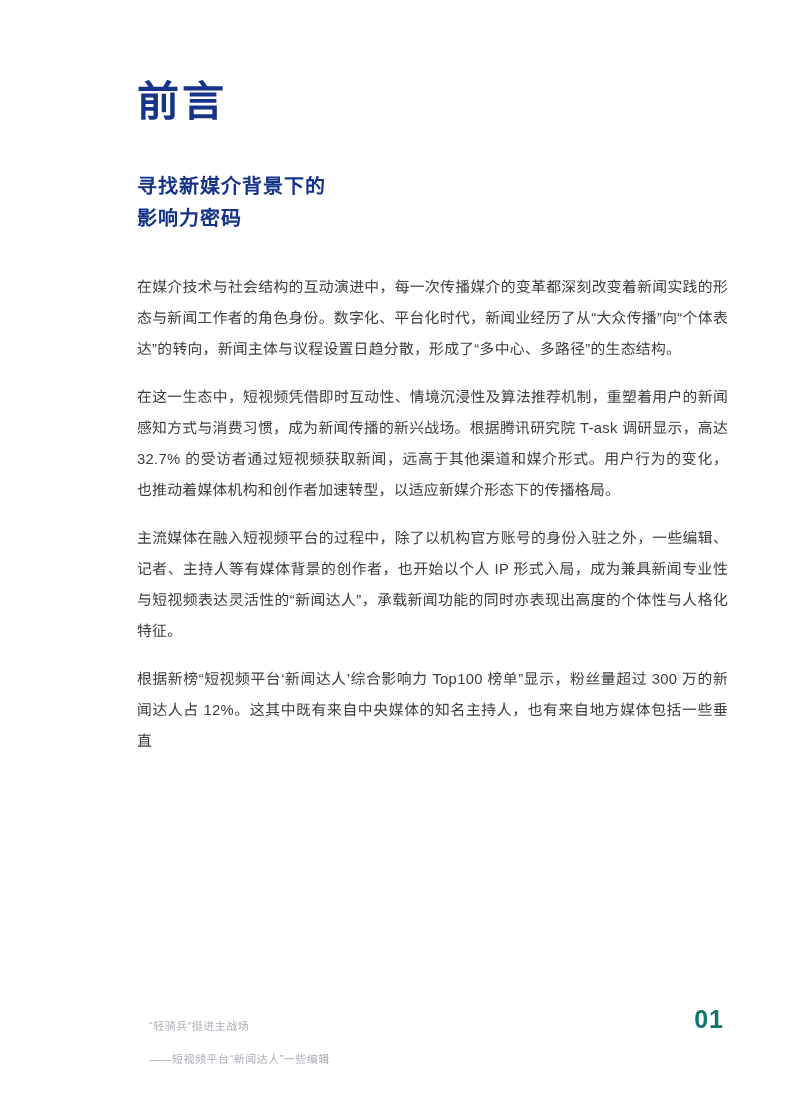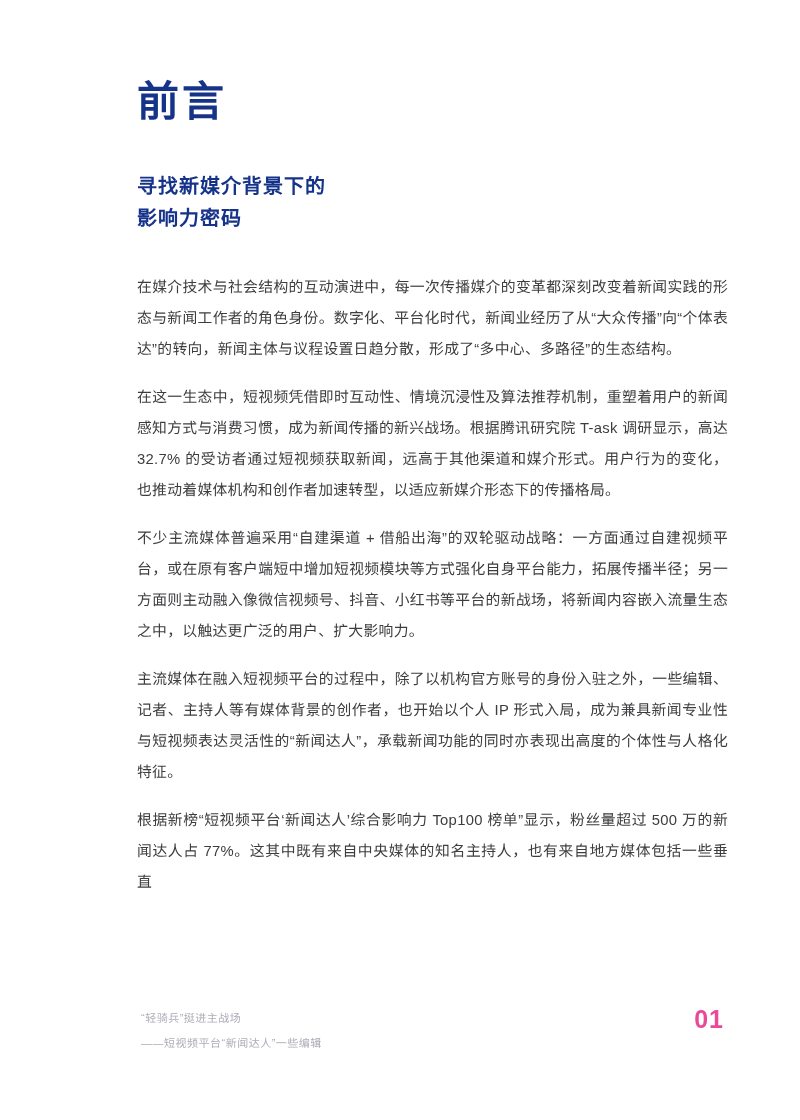--- a/index.html
+++ b/index.html
@@ -52,52 +52,51 @@
   .footer {
     position: absolute;
     left: 137px;
     top: 1004px;
     font-size: 11px;
     line-height: 21px;
     color: #ADADB8;
     letter-spacing: 0.5px;
   }
   .footer-line {
-    margin: 4px;
+    margin: 12px;
   }
   .page-number {
     position: absolute;
     top: 1002px;
     right: 76px;
     font-size: 25px;
     line-height: 34px;
     font-weight: 700;
-    color: #ec4899;
+    color: #0f766e;
     letter-spacing: 1px;
   }
 </style>
 </head>
 <body>
 
 <div class="page">
   <div class="content">
 
     <h1 class="section-title">前言</h1>
 
     <h2 class="section-subtitle">
       <span>寻找新媒介背景下的</span><br>
       <span>影响力密码</span>
     </h2>
 
     <div class="paragraphs">
       <p class="para">在媒介技术与社会结构的互动演进中，每一次传播媒介的变革都深刻改变着新闻实践的形态与新闻工作者的角色身份。数字化、平台化时代，新闻业经历了从“大众传播”向“个体表达”的转向，新闻主体与议程设置日趋分散，形成了“多中心、多路径”的生态结构。</p>
       <p class="para">在这一生态中，短视频凭借即时互动性、情境沉浸性及算法推荐机制，重塑着用户的新闻感知方式与消费习惯，成为新闻传播的新兴战场。根据腾讯研究院 T-ask 调研显示，高达 32.7% 的受访者通过短视频获取新闻，远高于其他渠道和媒介形式。用户行为的变化，也推动着媒体机构和创作者加速转型，以适应新媒介形态下的传播格局。</p>
-      <p class="para">不少主流媒体普遍采用“自建渠道 + 借船出海”的双轮驱动战略：一方面通过自建视频平台，或在原有客户端短中增加短视频模块等方式强化自身平台能力，拓展传播半径；另一方面则主动融入像微信视频号、抖音、小红书等平台的新战场，将新闻内容嵌入流量生态之中，以触达更广泛的用户、扩大影响力。</p>
       <p class="para">主流媒体在融入短视频平台的过程中，除了以机构官方账号的身份入驻之外，一些编辑、记者、主持人等有媒体背景的创作者，也开始以个人 IP 形式入局，成为兼具新闻专业性与短视频表达灵活性的“新闻达人”，承载新闻功能的同时亦表现出高度的个体性与人格化特征。</p>
-      <p class="para">根据新榜“短视频平台‘新闻达人’综合影响力 Top100 榜单”显示，粉丝量超过 500 万的新闻达人占 77%。这其中既有来自中央媒体的知名主持人，也有来自地方媒体包括一些垂直</p>
+      <p class="para">根据新榜“短视频平台‘新闻达人’综合影响力 Top100 榜单”显示，粉丝量超过 300 万的新闻达人占 12%。这其中既有来自中央媒体的知名主持人，也有来自地方媒体包括一些垂直</p>
     </div>
 
   </div>
 
   <div class="footer">
     <p class="footer-line">“轻骑兵”挺进主战场</p>
     <p class="footer-line">——短视频平台“新闻达人”一些编辑</p>
   </div>
 
   <div class="page-number">01</div>

